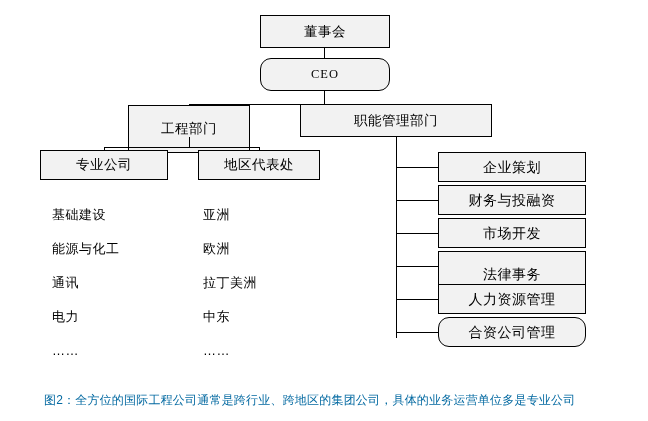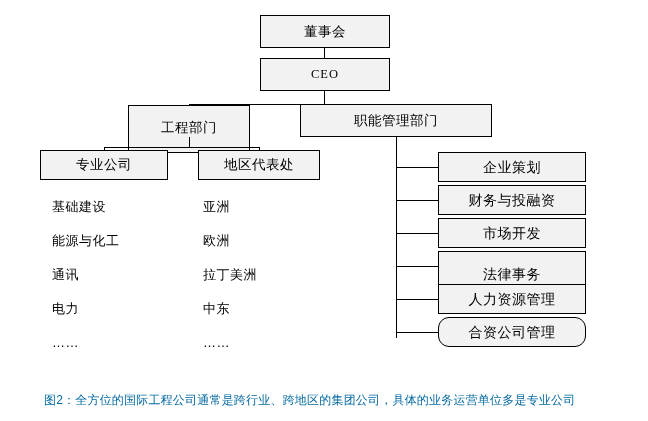--- a/index.html
+++ b/index.html
@@ -41,20 +41,21 @@
     font-size: 14px;
   }
   .connector {
     position: absolute;
     background: #000000;
   }
   .connector.v { width: 1px; }
   .connector.h { height: 1px; }
   .leaf-list {
     position: absolute;
+    margin-top: 8px;
   }
   .leaf-item {
     font-size: 13px;
     color: #000000;
     line-height: 1;
     letter-spacing: 0.5px;
     white-space: nowrap;
     margin-bottom: 21px;
   }
   .leaf-item:last-child { margin-bottom: 0; }
@@ -72,30 +73,30 @@
 <body>
 
 <div id="chart-canvas">
 
   <div class="node" style="left:260px; top:15px; width:130px; height:33px;">
     <span>董事会</span>
   </div>
 
   <div class="connector v" style="left:324px; top:48px; height:10px;"></div>
 
-  <div class="node mono" style="left:260px; top:58px; width:130px; height:33px;">
+  <div class="node mono" style="left:260px; top:58px; width:130px; height:33px;border-radius:11px;">
     <span>CEO</span>
   </div>
 
   <div class="connector v" style="left:324px; top:91px; height:13px;"></div>
   <div class="connector h" style="left:189px; top:104px; width:208px;"></div>
   <div class="connector v" style="left:189px; top:104px; height:2px;"></div>
   <div class="connector v" style="left:396px; top:104px; height:2px;"></div>
 
-  <div class="node" style="left:128px; top:105px; width:122px; height:48px;font-family:Liberation Mono, monospace;">
+  <div class="node" style="left:128px; top:105px; width:122px; height:48px;">
     <span>工程部门</span>
   </div>
 
   <div class="node" style="left:300px; top:104px; width:192px; height:33px;">
     <span>职能管理部门</span>
   </div>
 
   <div class="connector v" style="left:189px; top:137px; height:10px;"></div>
   <div class="connector h" style="left:104px; top:147px; width:156px;"></div>
   <div class="connector v" style="left:104px; top:147px; height:4px;"></div>

